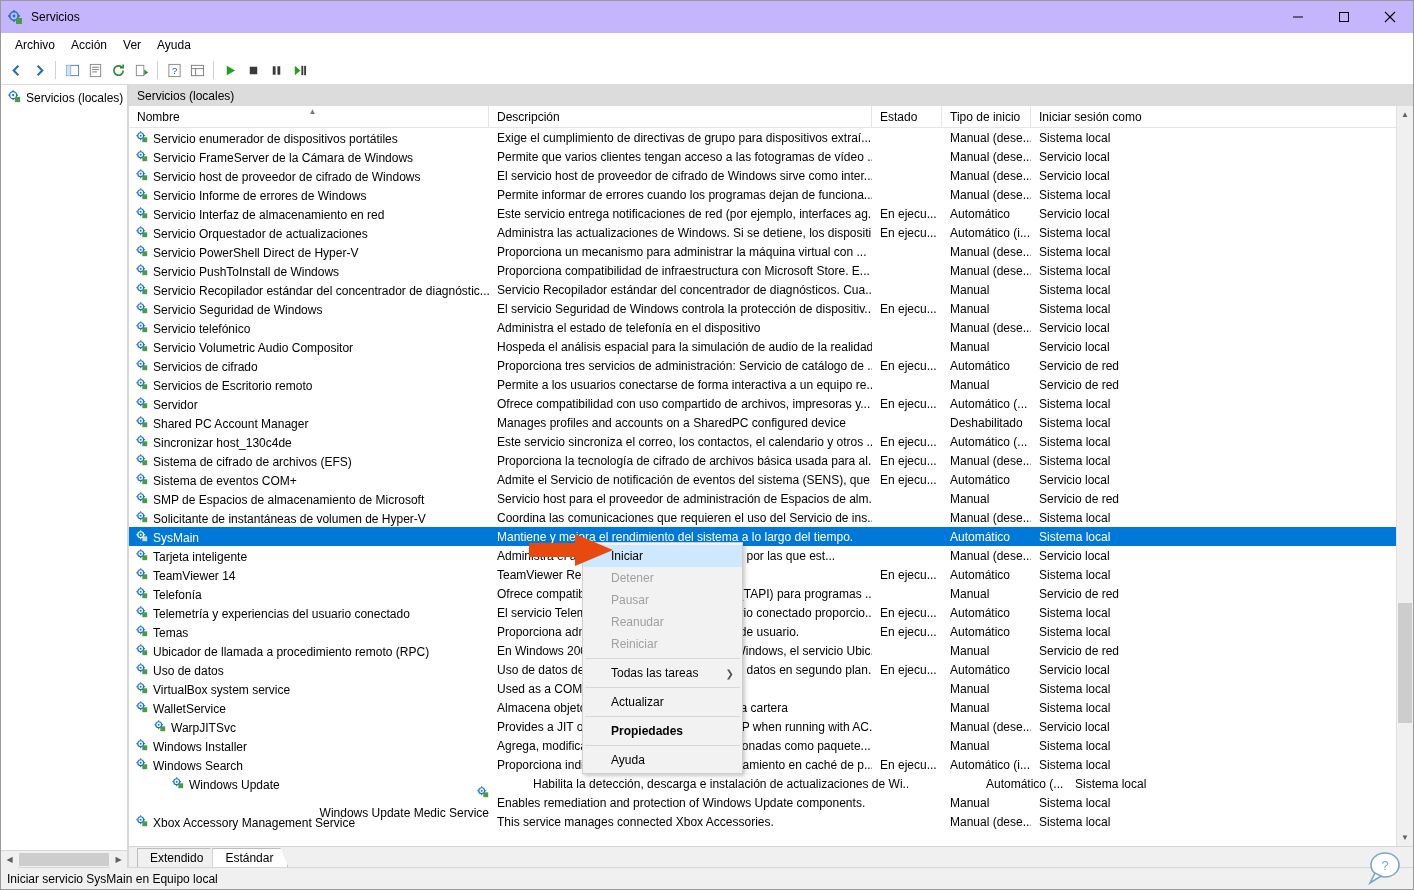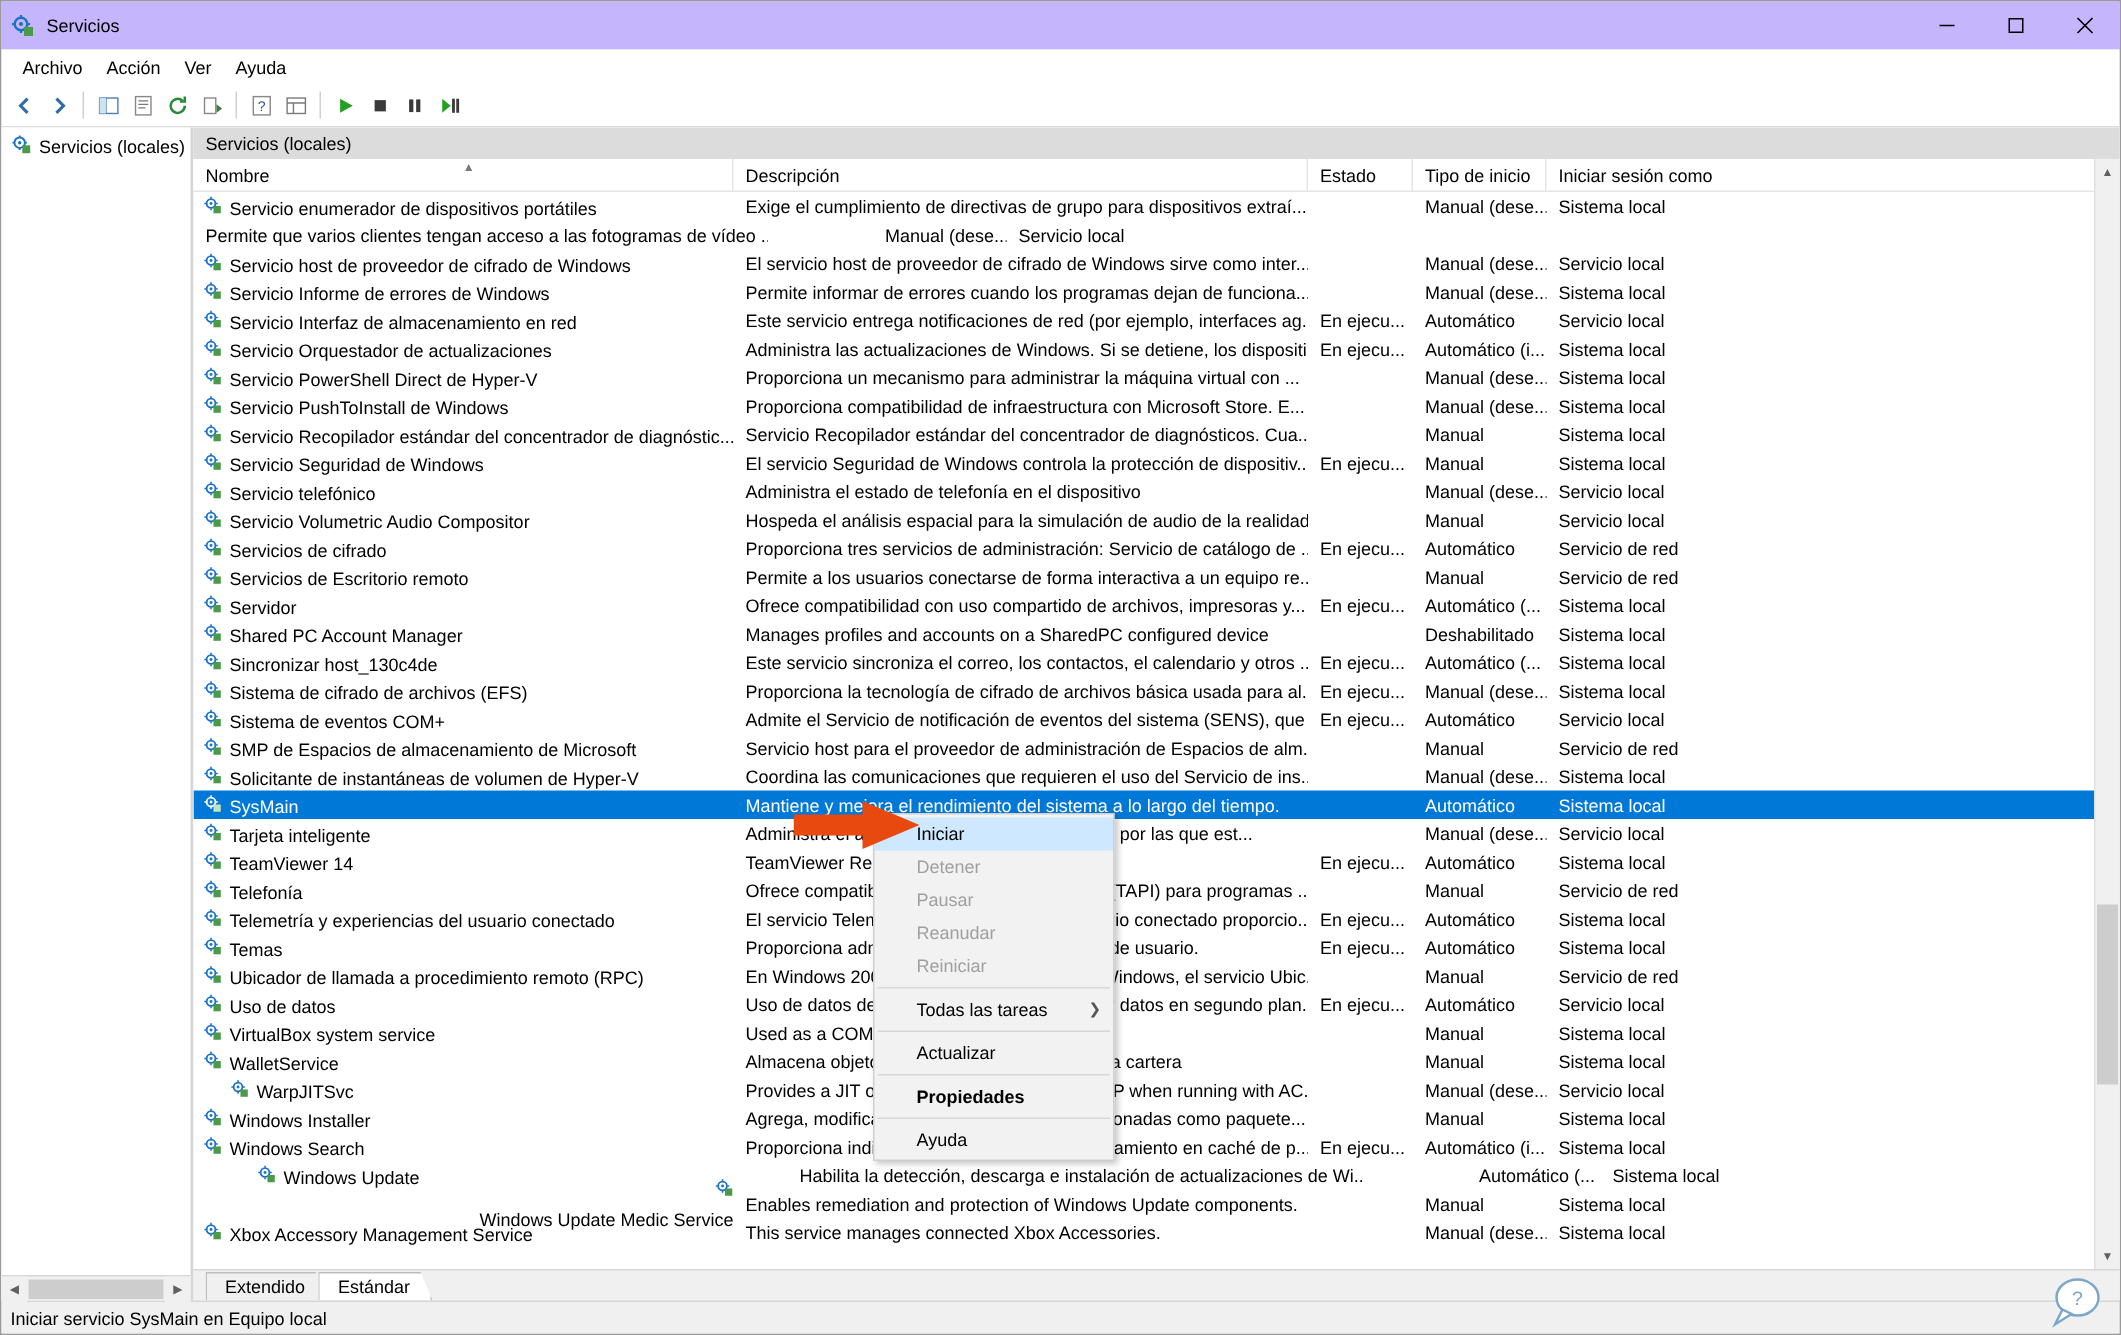--- a/index.html
+++ b/index.html
@@ -477,20 +477,34 @@
                       <rect x="9" y="9" width="6" height="6" fill="#4a9a4a"></rect>
                     </svg></span>
                   <span>Servicio enumerador de dispositivos portátiles</span>
                 </div>
                 <div class="cell" style="width: 383px;">Exige el cumplimiento de directivas de grupo para dispositivos extraí...</div>
                 <div class="cell" style="width: 70px;"></div>
                 <div class="cell" style="width: 89px;">Manual (dese...</div>
                 <div class="cell" style="width: 130px;">Sistema local</div>
               </div>
               <div class="row">
+                <div class="cell name" style="width: 360px;">
+                  <span class="svc-icon"><svg width="13" height="13" viewBox="0 0 16 16">
+                      <circle cx="7" cy="7" r="3.6" fill="none" stroke="#1a73c8" stroke-width="1.5"></circle>
+                      <circle cx="7" cy="7" r="1.2" fill="#1a73c8"></circle>
+                      <g stroke="#1a73c8" stroke-width="1.3">
+                        <line x1="7" y1="1.5" x2="7" y2="3"></line>
+                        <line x1="7" y1="11" x2="7" y2="12.5"></line>
+                        <line x1="1.5" y1="7" x2="3" y2="7"></line>
+                        <line x1="11" y1="7" x2="12.5" y2="7"></line>
+                      </g>
+                      <rect x="9" y="9" width="6" height="6" fill="#4a9a4a"></rect>
+                    </svg></span>
+                  <span>Servicio FrameServer de la Cámara de Windows</span>
+                </div>
                 <div class="cell" style="width: 383px;">Permite que varios clientes tengan acceso a las fotogramas de vídeo ...</div>
                 <div class="cell" style="width: 70px;"></div>
                 <div class="cell" style="width: 89px;">Manual (dese...</div>
                 <div class="cell" style="width: 130px;">Servicio local</div>
               </div>
               <div class="row">
                 <div class="cell name" style="width: 360px;">
                   <span class="svc-icon"><svg width="13" height="13" viewBox="0 0 16 16">
                       <circle cx="7" cy="7" r="3.6" fill="none" stroke="#1a73c8" stroke-width="1.5"></circle>
                       <circle cx="7" cy="7" r="1.2" fill="#1a73c8"></circle>

